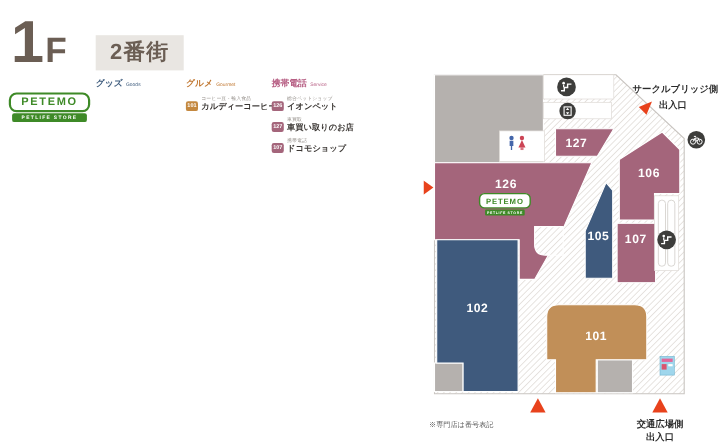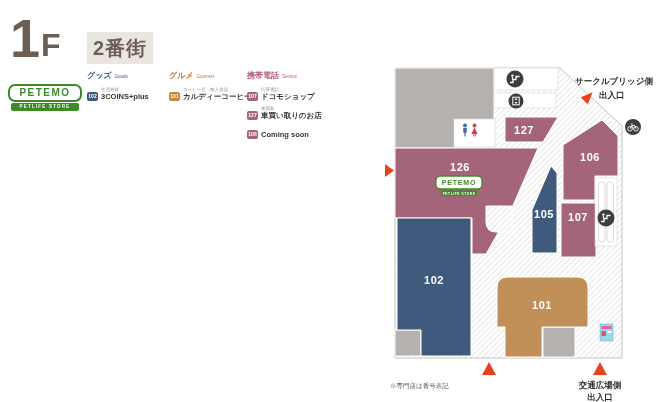--- a/index.html
+++ b/index.html
@@ -4,21 +4,21 @@
 <style>
   html,body{margin:0;padding:0;background:#fff;}
   .page{position:relative;width:660px;height:402px;background:#fff;overflow:hidden;
         font-family:"Liberation Sans",sans-serif;}
 
   
   .floor{position:absolute;left:10px;top:14px;display:flex;align-items:flex-end;
          color:#6b5e54;font-weight:bold;}
   .floor .big{font-size:54px;line-height:48px;}
   .floor .small{font-size:32px;line-height:34px;margin-left:1px;}
-  .street-box{position:absolute;left:87px;top:32px;width:66px;height:32px;background:#e9e6e2;
+  .street-box{position:absolute;left:87px;top:32px;width:80px;height:32px;background:#e9e6e2;
               color:#6b5e54;font-weight:bold;font-size:20px;line-height:32px;text-align:center;
               letter-spacing:1px;}
   .logo{position:absolute;left:8px;top:84px;width:74px;}
   .logo-top{border:2px solid #3e8a27;border-radius:7px;height:14px;line-height:14px;text-align:center;
             color:#3e8a27;font-weight:bold;font-size:10px;letter-spacing:1.5px;background:#fff;}
   .logo-bar{margin:1px 3px 0;background:#3e8a27;border-radius:2px;height:8px;line-height:8px;
             color:#fff;font-size:4.5px;text-align:center;letter-spacing:1.2px;font-weight:bold;}
 
   
   .legend-col{position:absolute;top:70px;}
@@ -61,65 +61,58 @@
 
   <div class="logo">
     <div class="logo-top">PETEMO</div>
     <div class="logo-bar">PETLIFE STORE</div>
   </div>
 
   <div class="legend-col goods">
     <div class="legend-title">
       <span>グッズ</span><span class="en">Goods</span>
     </div>
-    <div class="legend-item">
-      <span class="badge b-goods">102</span>
-      <span class="itexts">
-          <span class="cat">生活雑貨</span>
-      <span class="sname">3COINS+plus</span>
-        </span>
-    </div>
   </div>
 
   <div class="legend-col gourmet">
     <div class="legend-title">
       <span>グルメ</span><span class="en">Gourmet</span>
     </div>
     <div class="legend-item">
       <span class="badge b-gourmet">101</span>
       <span class="itexts">
           <span class="cat">コーヒー豆・輸入食品</span>
       <span class="sname">カルディーコーヒー</span>
         </span>
     </div>
   </div>
 
   <div class="legend-col service">
     <div class="legend-title">
       <span>携帯電話</span><span class="en">Service</span>
     </div>
     <div class="legend-item">
+      <span class="badge b-service">126</span>
+      <span class="itexts">
+          <span class="cat">総合ペットショップ</span>
+      <span class="sname">イオンペット</span>
+        </span>
+    </div>
+    <div class="legend-item">
+      <span class="badge b-service">127</span>
+      <span class="itexts">
+          <span class="cat">車買取</span>
+      <span class="sname">車買い取りのお店</span>
+        </span>
+    </div>
+    <div class="legend-item">
       <span class="badge b-service">107</span>
       <span class="itexts">
           <span class="cat">携帯電話</span>
       <span class="sname">ドコモショップ</span>
-        </span>
-    </div>
-    <div class="legend-item">
-      <span class="badge b-service">127</span>
-      <span class="itexts">
-          <span class="cat">車買取</span>
-      <span class="sname">車買い取りのお店</span>
-        </span>
-    </div>
-    <div class="legend-item">
-      <span class="badge b-service">106</span>
-      <span class="itexts">
-          <span class="cat"></span>
-      <span class="sname">Coming soon</span>
         </span>
     </div>
   </div>
 
   <svg class="map-svg" width="275" height="344" viewBox="0 0 275 344">
     <defs>
       <pattern id="hatch" patternUnits="userSpaceOnUse" width="4" height="4" patternTransform="rotate(45)">
         <rect width="4" height="4" fill="#ffffff"></rect>
         <line x1="0" y1="0" x2="0" y2="4" stroke="#ded9d4" stroke-width="1.3"></line>
       </pattern>

